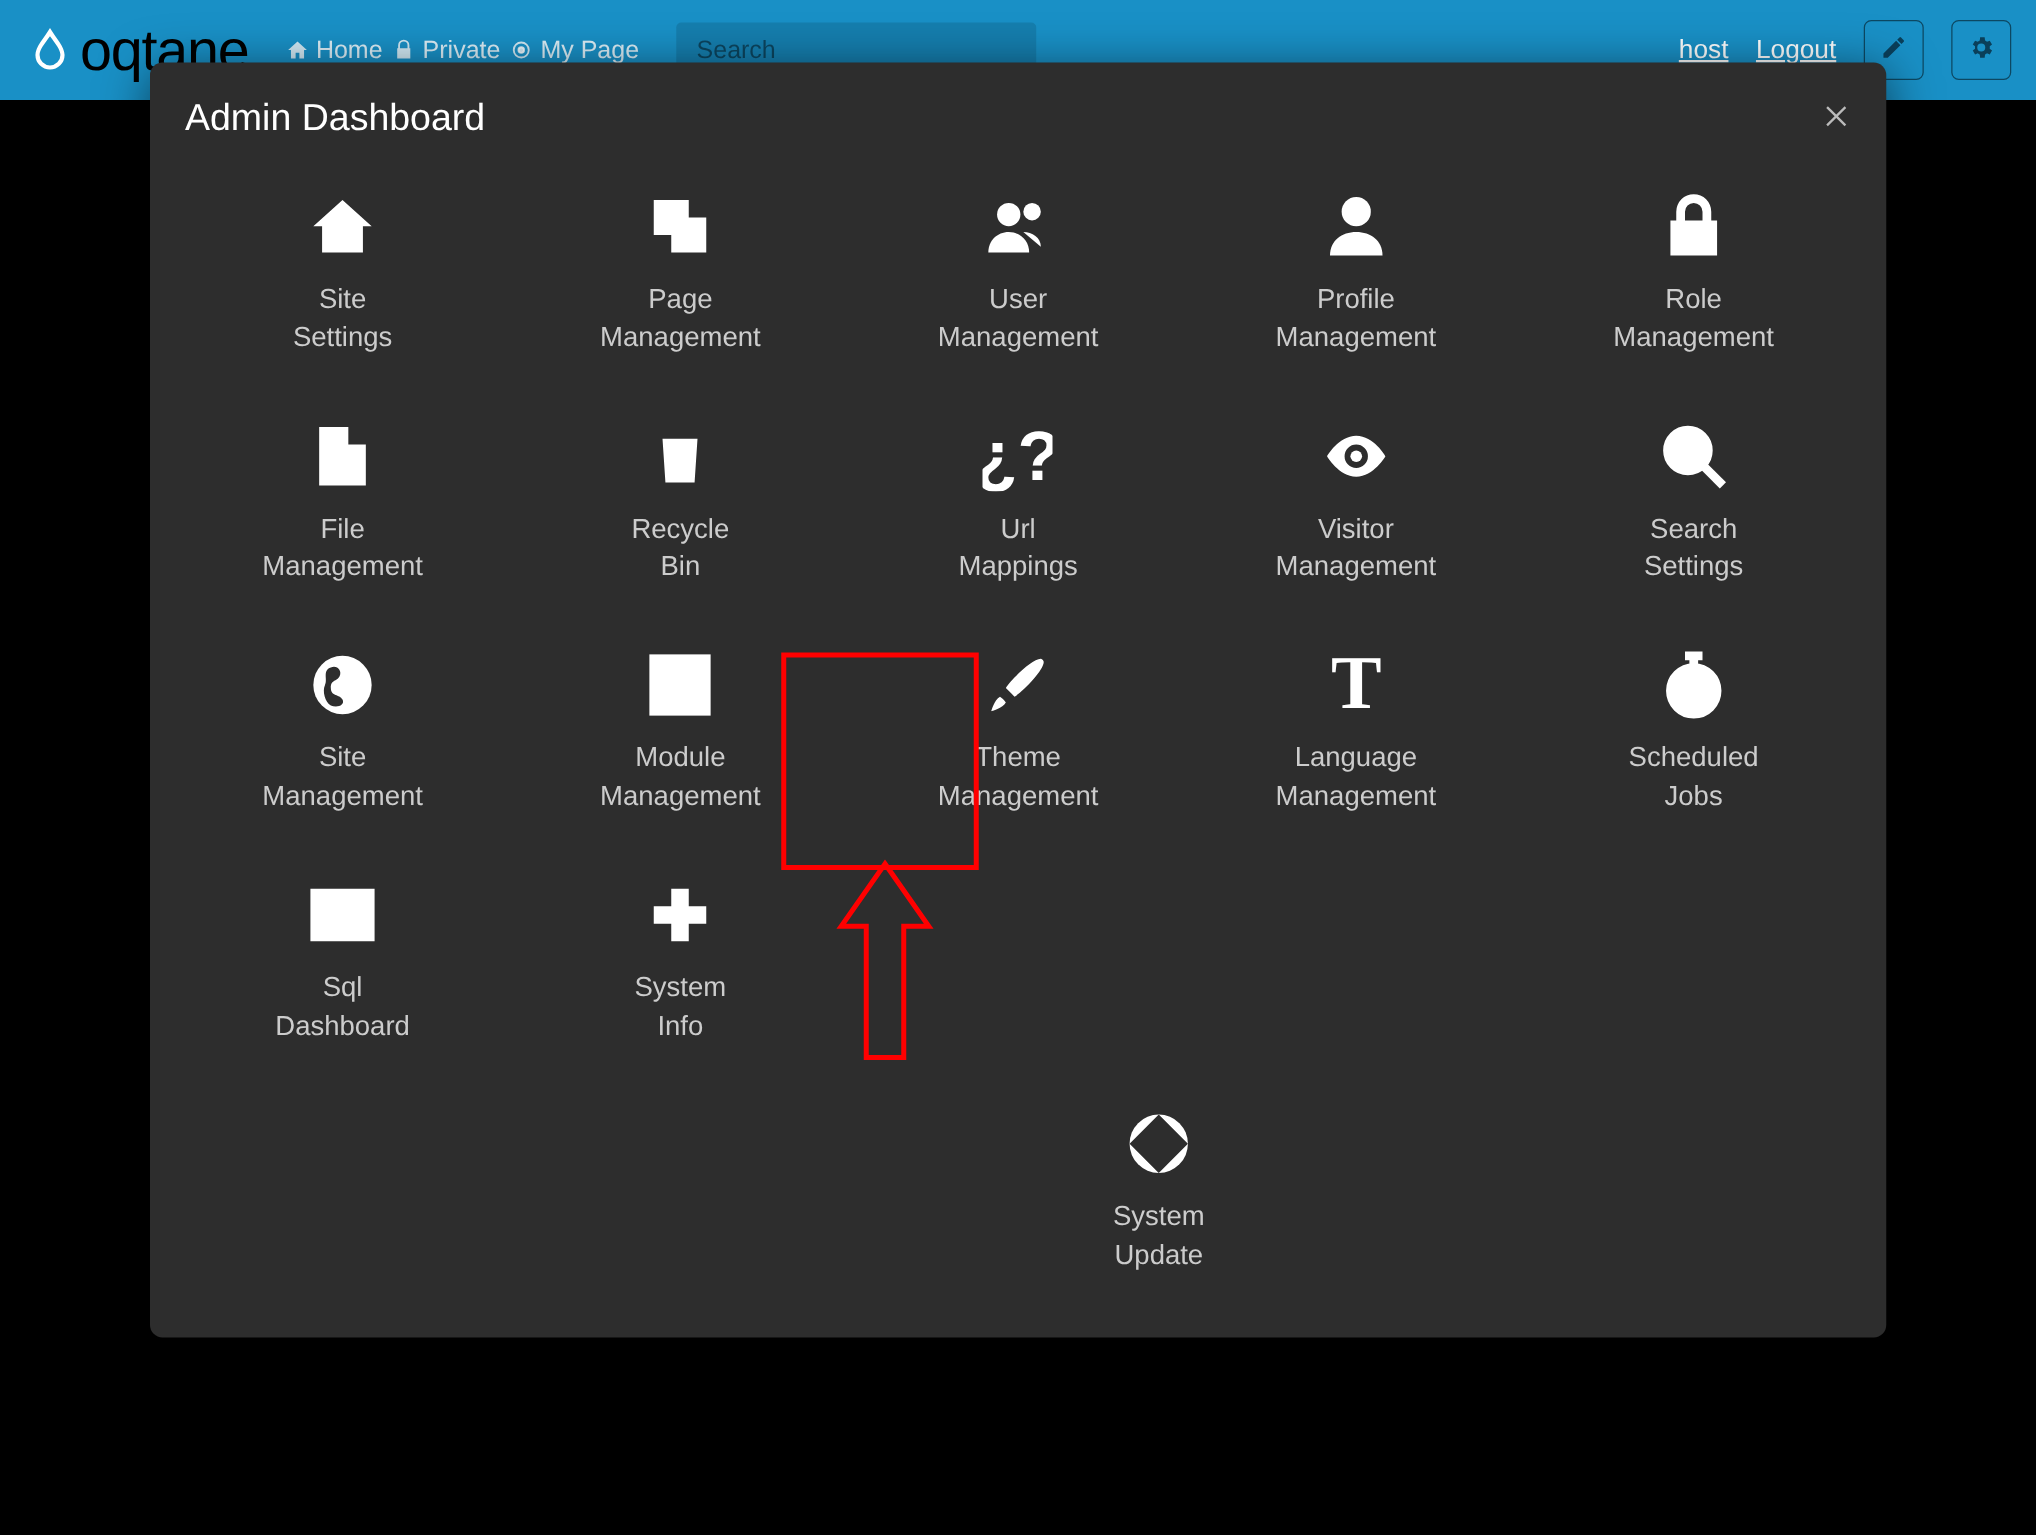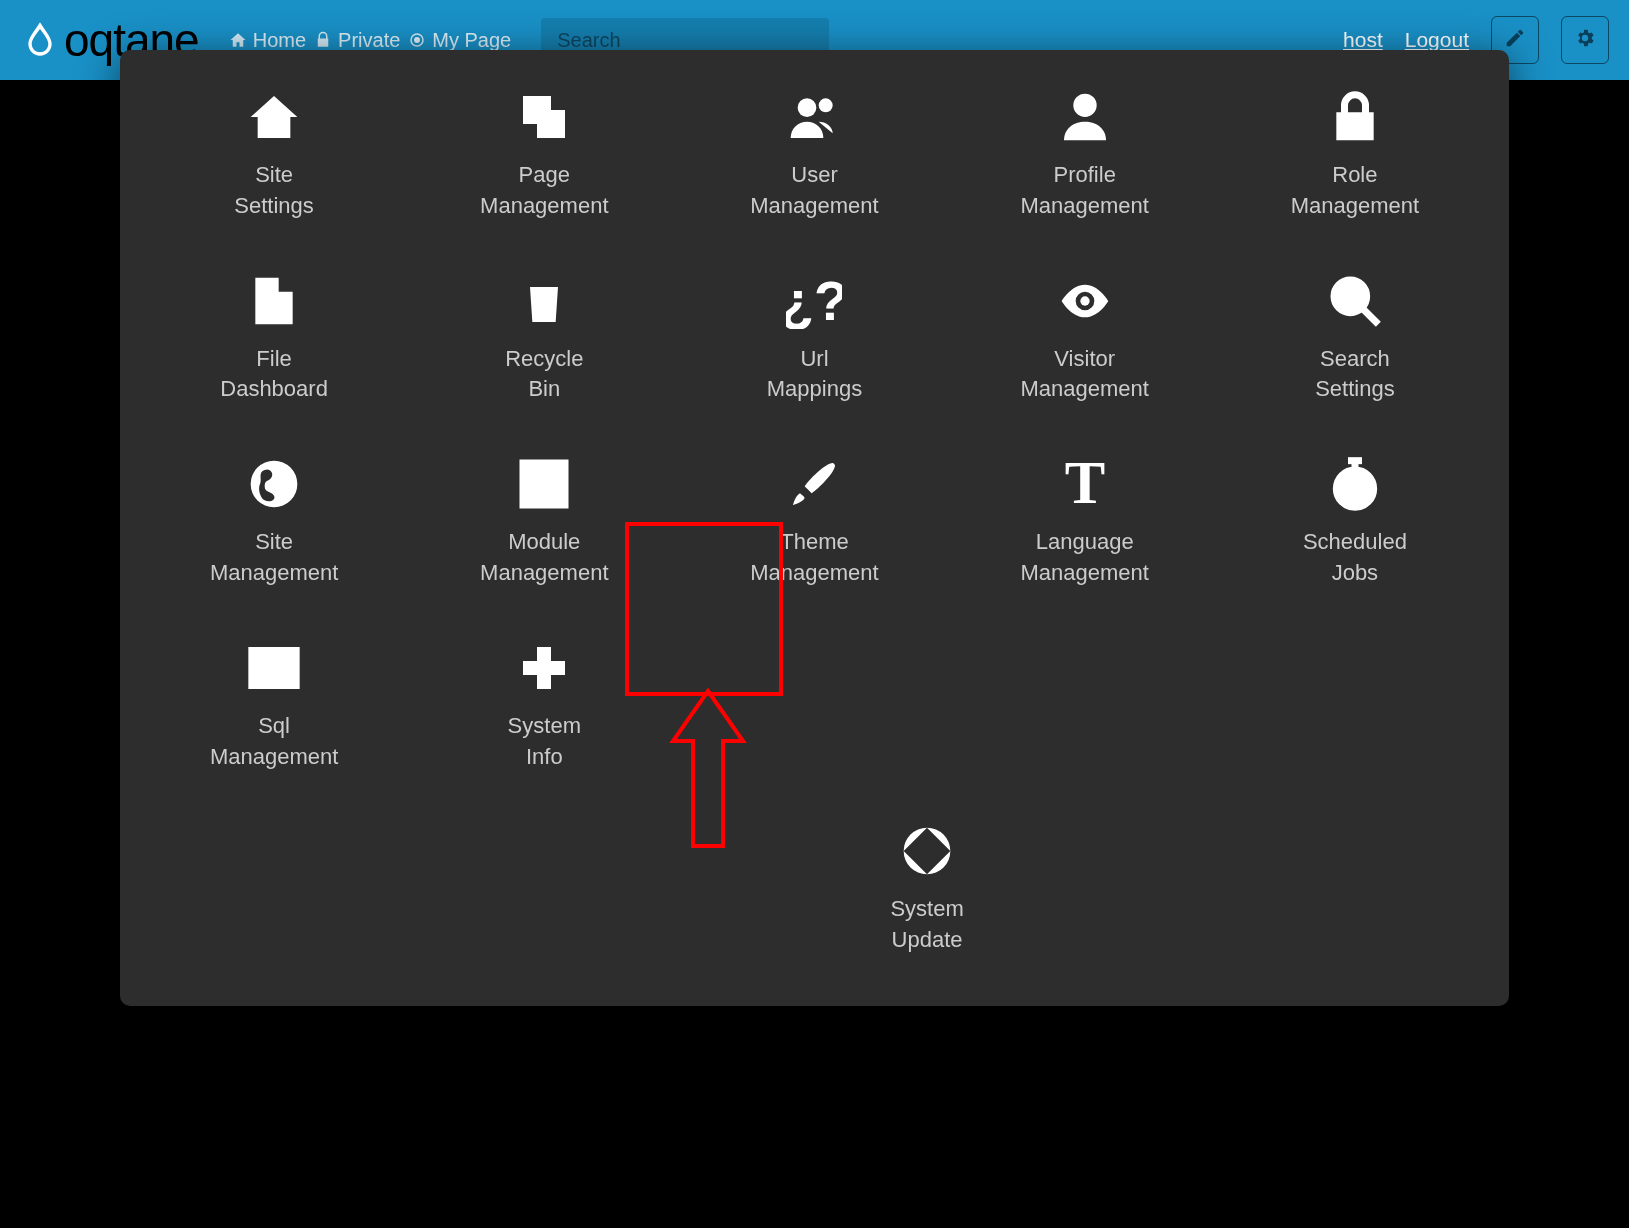--- a/index.html
+++ b/index.html
@@ -89,20 +89,29 @@
       <span><svg viewBox="0 0 24 24" fill="#0a3f5a">
             <path d="M19.4 13a7.5 7.5 0 000-2l2-1.6-2-3.4-2.4.9a7.4 7.4 0 00-1.7-1L15 3h-4l-.3 2.9a7.4 7.4 0 00-1.7 1l-2.4-.9-2 3.4L6.6 11a7.5 7.5 0 000 2l-2 1.6 2 3.4 2.4-.9a7.4 7.4 0 001.7 1L11 21h4l.3-2.9a7.4 7.4 0 001.7-1l2.4.9 2-3.4-2-1.6zM12 15.5A3.5 3.5 0 1115.5 12 3.5 3.5 0 0112 15.5z"></path>
           </svg></span>
     </div>
   </div>
 </div>
 
 <div class="page-bg"></div>
 
 <div class="modal">
+  <div class="modal-header">
+    <div class="modal-title">Admin Dashboard</div>
+    <div class="close-btn">
+      <span><svg viewBox="0 0 24 24" width="22" height="22" stroke="#bbb" stroke-width="2">
+            <line x1="4" y1="4" x2="20" y2="20"></line>
+            <line x1="20" y1="4" x2="4" y2="20"></line>
+          </svg></span>
+    </div>
+  </div>
 
   <div class="grid">
 
     <div class="tile">
       <div class="tile-icon">
           <svg viewBox="0 0 24 24">
             <path d="M12 3l10 9h-3v9H5v-9H2z"></path>
           </svg>
         </div>
       <div class="tile-label">Site
@@ -154,21 +163,21 @@
 Management</div>
     </div>
 
     <div class="tile">
       <div class="tile-icon">
           <svg viewBox="0 0 24 24">
             <path d="M4 2h10l6 6v14H4V2zm10 0v6h6"></path>
           </svg>
         </div>
       <div class="tile-label">File
-Dashboard</div>
+Management</div>
     </div>
 
     <div class="tile">
       <div class="tile-icon">
           <svg viewBox="0 0 24 24">
             <path d="M4 6h16M9 3h6M6 6l1 15h10l1-15M10 10v8M14 10v8"></path>
           </svg>
         </div>
       <div class="tile-label">Recycle
 Bin</div>
@@ -266,21 +275,21 @@
     <div class="tile">
       <div class="tile-icon">
           <svg viewBox="0 0 24 24" fill="none" stroke="#fff" stroke-width="2">
             <rect x="2" y="4" width="20" height="16"></rect>
             <line x1="2" y1="9" x2="22" y2="9"></line>
             <line x1="2" y1="14" x2="22" y2="14"></line>
             <line x1="8" y1="4" x2="8" y2="20"></line>
           </svg>
         </div>
       <div class="tile-label">Sql
-Management</div>
+Dashboard</div>
     </div>
 
     <div class="tile">
       <div class="tile-icon">
           <svg viewBox="0 0 24 24">
             <path d="M9 3h6v6h6v6h-6v6H9v-6H3V9h6z"></path>
           </svg>
         </div>
       <div class="tile-label">System
 Info</div>

